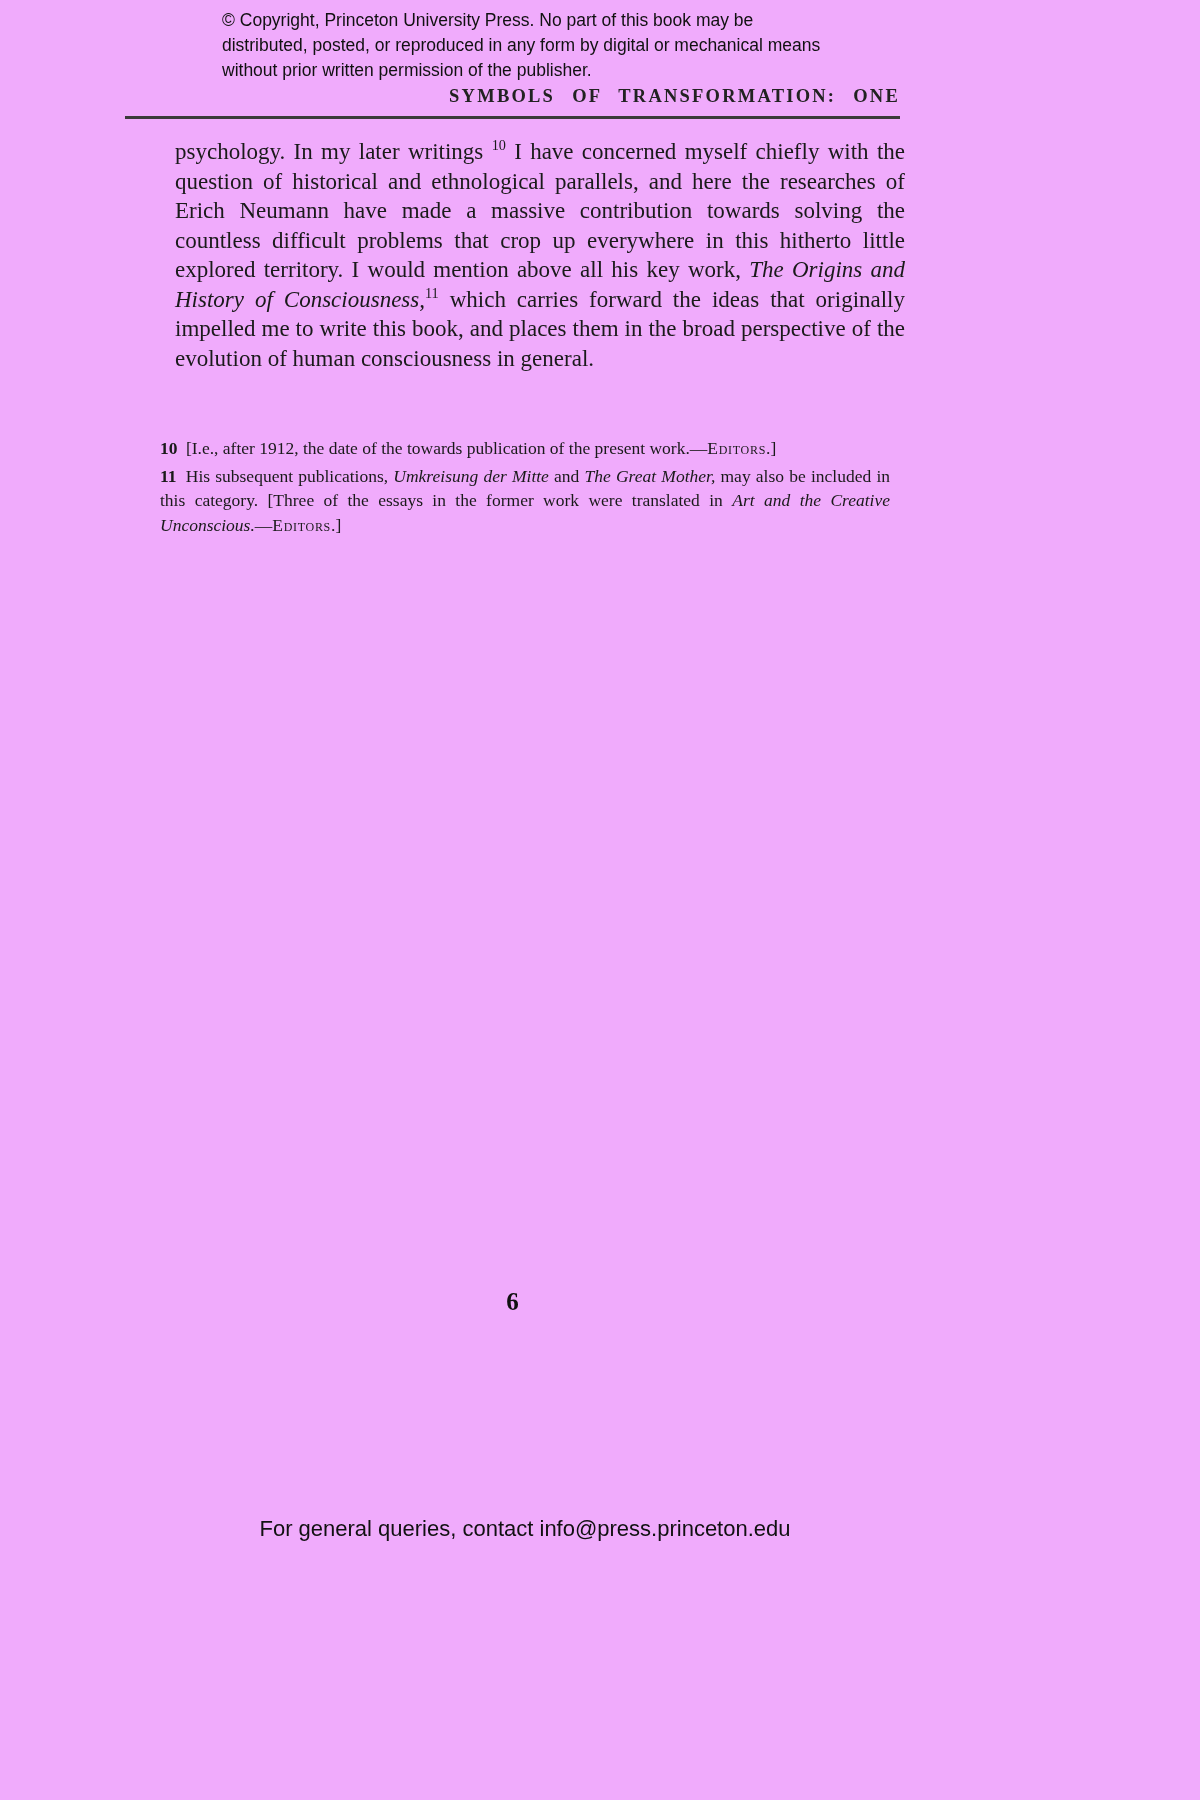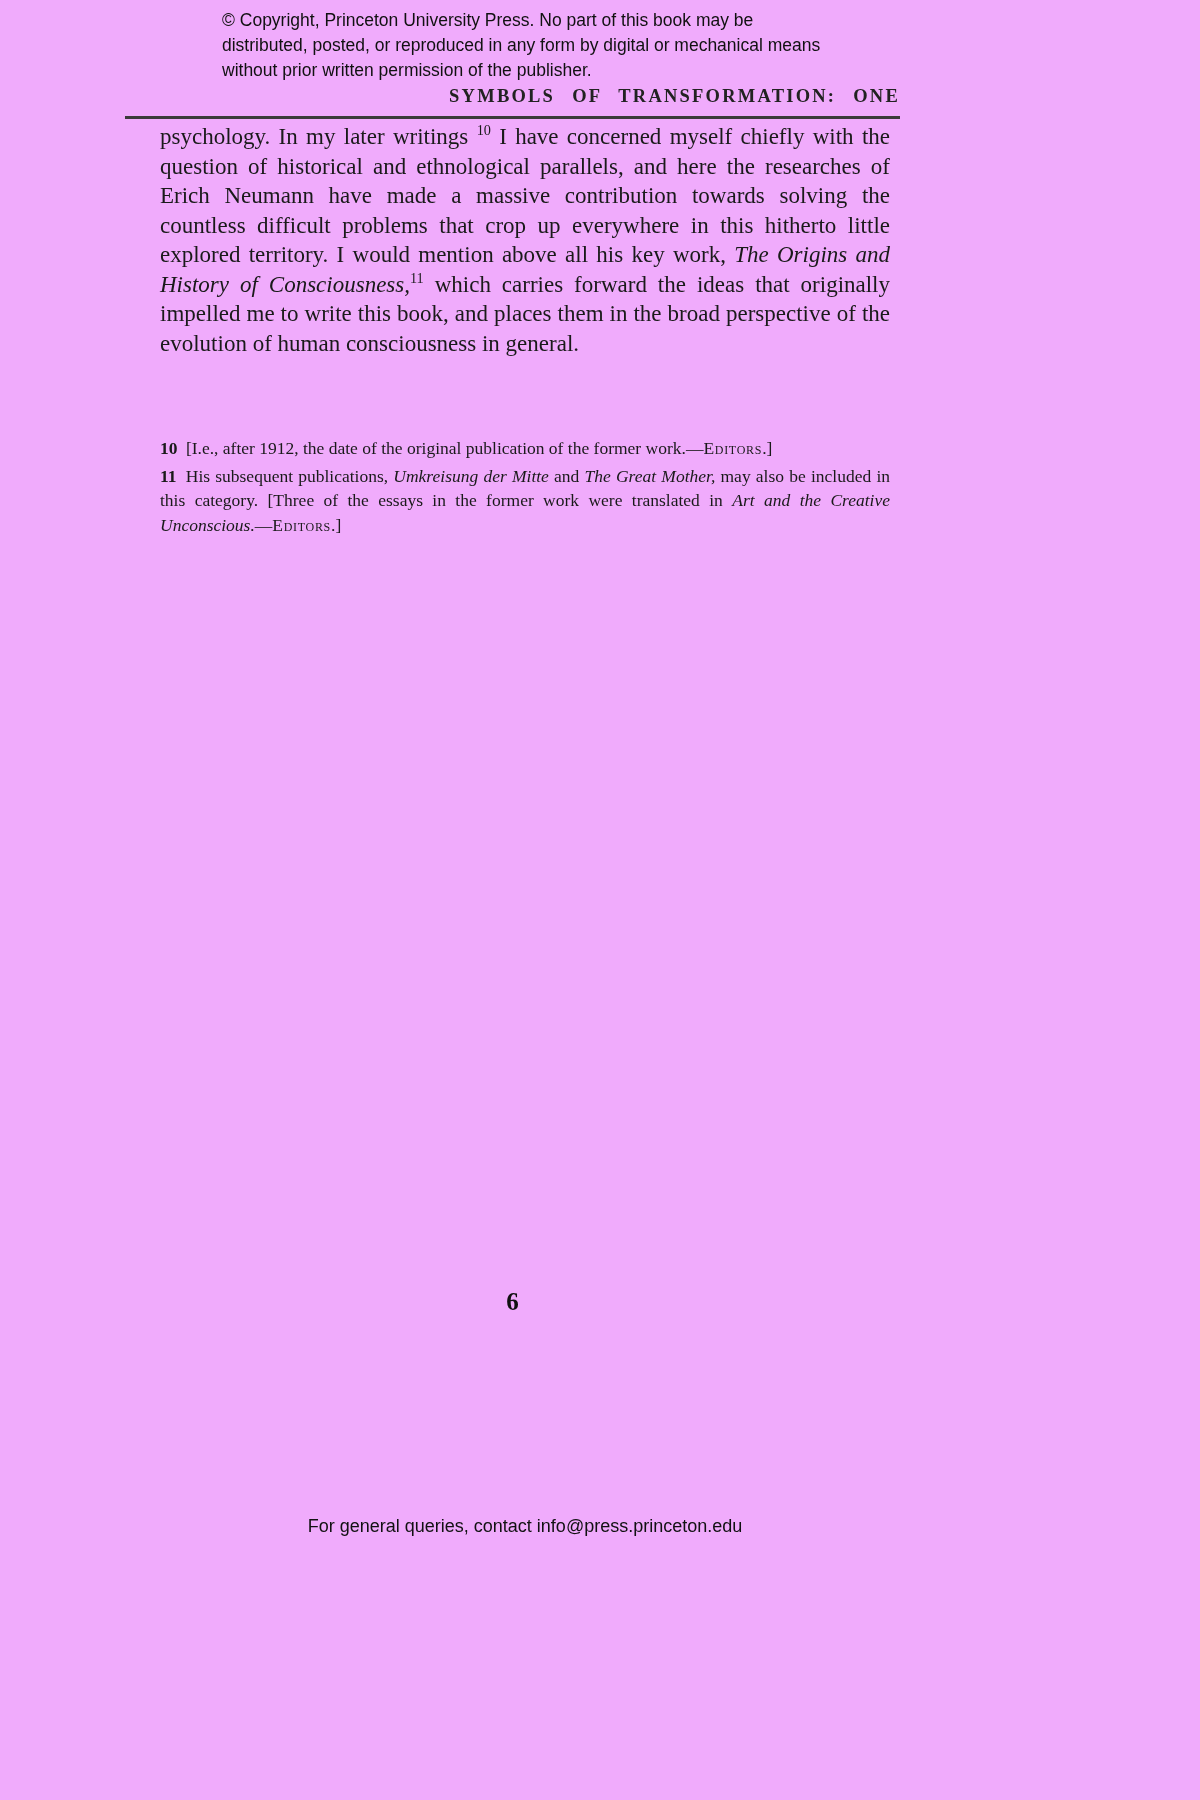--- a/index.html
+++ b/index.html
@@ -50,21 +50,21 @@
     width: 775px;
     height: 2.5px;
     background: #3a3a3a;
   }
 
   .body-para {
     position: absolute;
     left: 160px;
     top: 122px;
     width: 730px;
-    margin: 0;
+    margin: 15px;
     font-family: "Liberation Serif", serif;
     font-size: 23px;
     line-height: 29.5px;
     text-align: justify;
     color: #1a1a1a;
   }
   .body-para sup {
     font-size: 0.62em;
     line-height: 0;
     vertical-align: super;
@@ -104,39 +104,39 @@
     color: #111111;
   }
 
   .footer-line {
     position: absolute;
     left: 125px;
     top: 1516px;
     width: 800px;
     text-align: center;
     font-family: "Liberation Sans", sans-serif;
-    font-size: 18px;
+    font-size: 22px;
     color: #111111;
   }
 </style>
 </head>
 <body>
 
 <div class="page">
 
   <div class="copyright">© Copyright, Princeton University Press. No part of this book may be distributed, posted, or reproduced in any form by digital or mechanical means without prior written permission of the publisher.</div>
 
   <div class="running-head">SYMBOLS OF TRANSFORMATION: ONE</div>
 
   <div class="head-rule"></div>
 
   <p class="body-para"><span>psychology. In my later writings </span><sup>10</sup><span> I have concerned myself chiefly with the question of historical and ethnological parallels, and here the researches of Erich Neumann have made a massive contribution towards solving the countless difficult problems that crop up everywhere in this hitherto little explored territory. I would mention above all his key work, </span><span class="it">The Origins and History of Consciousness,</span><sup>11</sup><span> which carries forward the ideas that originally impelled me to write this book, and places them in the broad perspective of the evolution of human consciousness in general.</span></p>
 
   <div class="footnotes">
-    <p class="footnote"><span class="fn-marker">10</span><span> [I.e., after 1912, the date of the original publication of the former work.—</span><span class="sc">Editors</span><span>.]</span></p>
+    <p class="footnote"><span class="fn-marker">10</span><span> [I.e., after 1912, the date of the towards publication of the present work.—</span><span class="sc">Editors</span><span>.]</span></p>
     <p class="footnote"><span class="fn-marker">11</span><span> His subsequent publications, </span><span class="it">Umkreisung der Mitte</span><span> and </span><span class="it">The Great Mother,</span><span> may also be included in this category. [Three of the essays in the former work were translated in </span><span class="it">Art and the Creative Unconscious.</span><span>—</span><span class="sc">Editors</span><span>.]</span></p>
   </div>
 
   <div class="page-number">6</div>
 
   <div class="footer-line">For general queries, contact info@press.princeton.edu</div>
 
 </div>
 
 </body></html>

